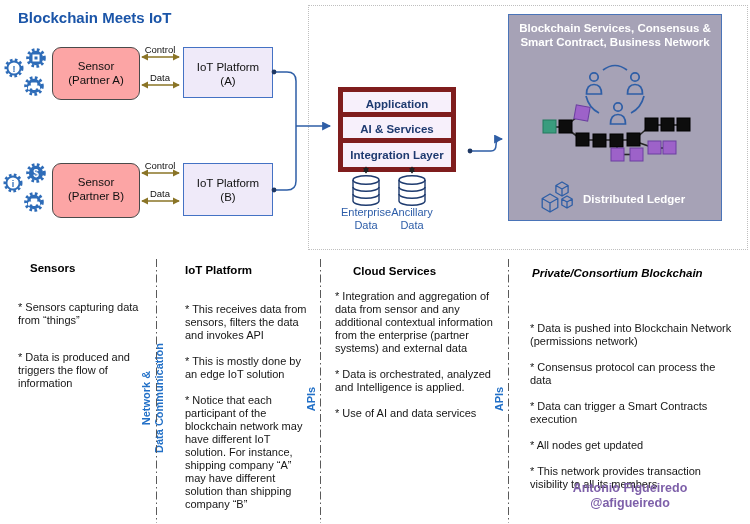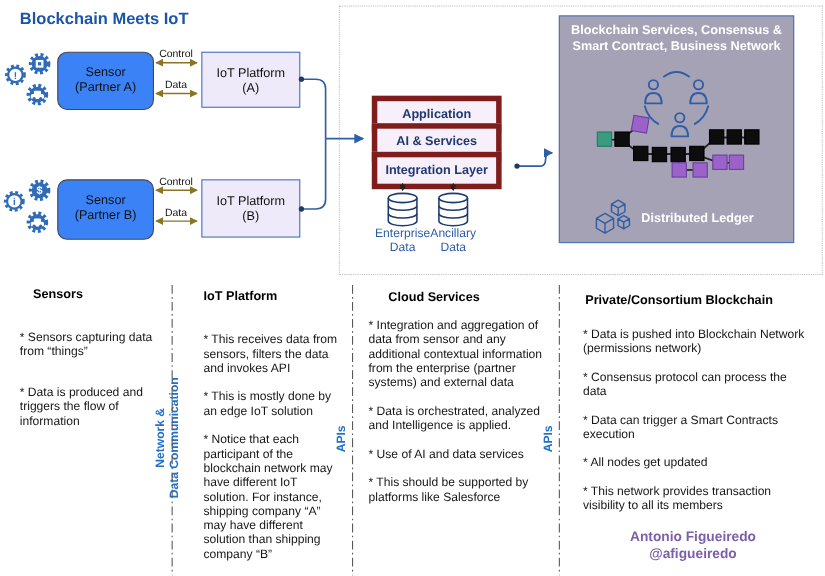--- a/index.html
+++ b/index.html
@@ -1,20 +1,20 @@
 <!DOCTYPE html>
 <html><head>
 <meta charset="utf-8">
 <style>
   html,body{margin:0;padding:0;background:#fff;}
   #page{position:relative;width:750px;height:524px;overflow:hidden;background:#fff;
         font-family:"Liberation Sans",sans-serif;color:#111;}
   .abs{position:absolute;}
   #title{left:18px;top:9px;font-size:15px;font-weight:bold;color:#1b55a8;text-align:right;}
-  .roundbox{border:1.5px solid #4a4a4a;border-radius:9px;background:#3b82f6;text-align:center;
+  .roundbox{border:1.5px solid #4a4a4a;border-radius:9px;background:#fca5a5;text-align:center;
             font-size:11.5px;line-height:14px;}
   .platbox{border:1.5px solid #4472c4;background:#efeaf9;text-align:center;
            font-size:11.5px;line-height:14px;}
   .boxpad{padding-top:11px;}
   .alabel{font-size:9.5px;color:#111;text-align:center;width:42px;}
   .stackrow{position:absolute;left:338px;width:108px;height:24px;border:5px solid #7f1d1d;
             background:#f7f0fb;text-align:center;font-weight:bold;font-size:11.5px;
             line-height:24px;color:#1e3a70;}
   #dotted{left:308px;top:5px;width:438px;height:243px;border:1px dotted #bfbfbf;}
   #bcbox{left:508px;top:14px;width:212px;height:205px;background:#a6a2b6;border:1.5px solid #4a74b8;}
@@ -92,25 +92,24 @@
     <p>* This receives data from sensors, filters the data and invokes API</p>
     <p>* This is mostly done by an edge IoT solution</p>
     <p>* Notice that each participant of the blockchain network may have different IoT solution. For instance, shipping company “A” may have different solution than shipping company “B”</p>
   </div>
 
   <div class="col" style="left:335px;width:168px;top:263px;">
     <div class="colhead" style="margin:2px 0 12px 18px;">Cloud Services</div>
     <p>* Integration and aggregation of data from sensor and any additional contextual information from the enterprise (partner systems) and external data</p>
     <p>* Data is orchestrated, analyzed and Intelligence is applied.</p>
     <p>* Use of AI and data services</p>
-    <p>* This should be supported by platforms like Salesforce</p>
   </div>
 
   <div class="col" style="left:530px;width:202px;top:265px;">
-    <div class="colhead" style="margin:2px 0 18px 2px;">Private/Consortium Blockchain</div>
+    <div class="colhead" style="margin:2px 0 42px 2px;font-style:italic;">Private/Consortium Blockchain</div>
     <p>* Data is pushed into Blockchain Network (permissions network)</p>
     <p>* Consensus protocol can process the data</p>
     <p>* Data can trigger a Smart Contracts execution</p>
     <p>* All nodes get updated</p>
     <p>* This network provides transaction visibility to all its members</p>
   </div>
 
   <div class="vlabel" style="left:153px;top:398px;">
     <div>Network &amp;</div>
     <div>Data Communication</div>

